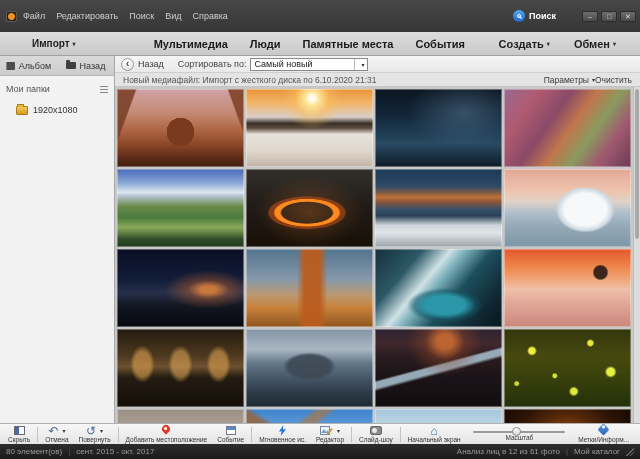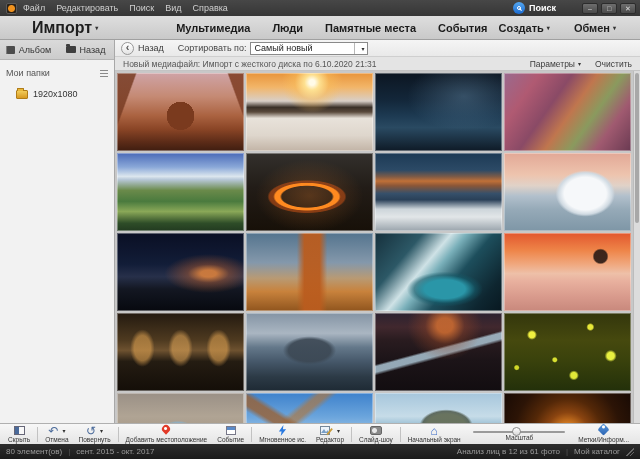--- a/index.html
+++ b/index.html
@@ -1,35 +1,35 @@
 <!DOCTYPE html>
 <html><head>
 <meta charset="utf-8">
 <style>
   * { margin:0; padding:0; box-sizing:border-box; }
   html,body { width:640px; height:459px; overflow:hidden; font-family:"Liberation Sans", sans-serif; }
   .window { width:640px; height:459px; display:flex; flex-direction:column; background:#ececec; }
 
   
-  .titlebar { height:16px; background:linear-gradient(180deg,#474747,#363636); display:flex; align-items:center; padding:0 4px; flex:0 0 auto; }
+  .titlebar { height:16px; background:linear-gradient(180deg,#474747,#363636); display:flex; align-items:center; padding:16px 4px; flex:0 0 auto; }
   .app-icon { width:11px; height:11px; border-radius:2px; background:radial-gradient(circle at 50% 50%, #f0921e 0 3px, #2a2118 4px); border:1px solid #5a5a5a; margin:0 6px 0 2px; }
   .menus { display:flex; gap:11px; }
   .menu { font-size:9px; color:#cfcfcf; cursor:default; }
   .tb-right { margin-left:auto; display:flex; align-items:center; gap:26px; }
   .search-pill { display:flex; align-items:center; gap:4px; }
   .search-badge { width:12px; height:12px; border-radius:50%; background:linear-gradient(180deg,#55a8f2,#1a6ad0); display:flex; align-items:center; justify-content:center; }
   .mag { width:4px; height:4px; border:1px solid #fff; border-radius:50%; position:relative; margin:-1px -1px 0 0; }
   .mag::after { content:""; position:absolute; width:3px; height:1px; background:#fff; transform:rotate(45deg); right:-2px; bottom:-1px; }
   .search-label { font-size:9px; font-weight:bold; color:#fff; }
   .win-controls { display:flex; gap:3px; }
   .wbtn { width:16px; height:11px; border-radius:2px; background:linear-gradient(180deg,#6e6e6e,#4a4a4a); border:1px solid #2c2c2c; color:#ddd; font-size:7px; line-height:9px; text-align:center; }
 
   
   .navbar { height:24px; background:linear-gradient(180deg,#dedede,#c9c9c9); border-bottom:1px solid #a0a0a0; display:flex; align-items:center; padding:0 10px; flex:0 0 auto; }
-  .import-btn { display:flex; align-items:center; font-size:16px; font-weight:bold; color:#1e1e1e; margin-left:22px; }
+  .import-btn { display:flex; align-items:center; font-size:10px; font-weight:bold; color:#1e1e1e; margin-left:22px; }
   .nav-tabs { display:flex; gap:22px; margin-left:78px; }
   .nav-tab { font-size:11px; font-weight:bold; color:#1a1a1a; }
   .nav-right { margin-left:auto; display:flex; gap:24px; margin-right:14px; }
   .nav-right .nv { display:flex; align-items:center; font-size:11px; font-weight:bold; color:#1e1e1e; }
   .caret { display:inline-block; margin-left:3px; font-size:6px; color:#333; }
   .caret::before { content:"▾"; }
 
   
   .content { flex:1 1 auto; display:flex; min-height:0; }
   .sidebar { width:115px; flex:0 0 auto; display:flex; flex-direction:column; background:#efefef; border-right:1px solid #a8a8a8; }
@@ -53,21 +53,21 @@
   .back-label { margin:0 14px 0 4px; }
   .sort-label { margin-right:4px; color:#444; }
   .select { width:118px; height:13px; background:#fff; border:1px solid #8a8a8a; display:flex; align-items:center; padding:0 3px; font-size:9px; color:#222; }
   .sel-arrow { margin-left:auto; border-left:1px solid #b8b8b8; padding-left:3px; height:11px; display:flex; align-items:center; }
   .right-group { margin-left:auto; display:flex; align-items:center; gap:4px; color:#444; }
   .ge { font-size:9px; }
   .stars span { font-size:10px; color:#8a8a8a; letter-spacing:1px; }
   .checkbox { width:9px; height:9px; background:#fff; border:1px solid #8a8a8a; display:inline-block; }
 
   .infobar { height:14px; flex:0 0 auto; background:#e4e4e4; border-bottom:1px solid #c4c4c4; display:flex; align-items:center; padding:0 8px; font-size:8.5px; color:#555; }
-  .info-right { margin-left:auto; display:flex; gap:14px; color:#3c3c3c; }
+  .info-right { margin-left:auto; display:flex; color:#3c3c3c; }
   .info-right > span { display:flex; align-items:center; }
 
   .grid-row { flex:1; display:flex; min-height:0; }
   .grid { flex:1; display:grid; grid-template-columns:repeat(4,1fr); grid-auto-rows:78px; gap:2px; padding:2px; background:#c8c8c8; overflow:hidden; }
   .cell { box-shadow:inset 0 0 0 1px rgba(255,255,255,0.35); }
   .scrollbar { width:7px; flex:0 0 auto; background:#dcdcdc; border-left:1px solid #bcbcbc; position:relative; }
   .scrollbar .thumb { position:absolute; top:2px; left:1px; width:4px; height:150px; background:#a8a8a8; border-radius:2px; }
 
   
   .bottombar { height:21px; flex:0 0 auto; background:linear-gradient(180deg,#f7f7f7,#e5e5e5); border-top:1px solid #b0b0b0; display:flex; align-items:center; padding:0 3px; }

